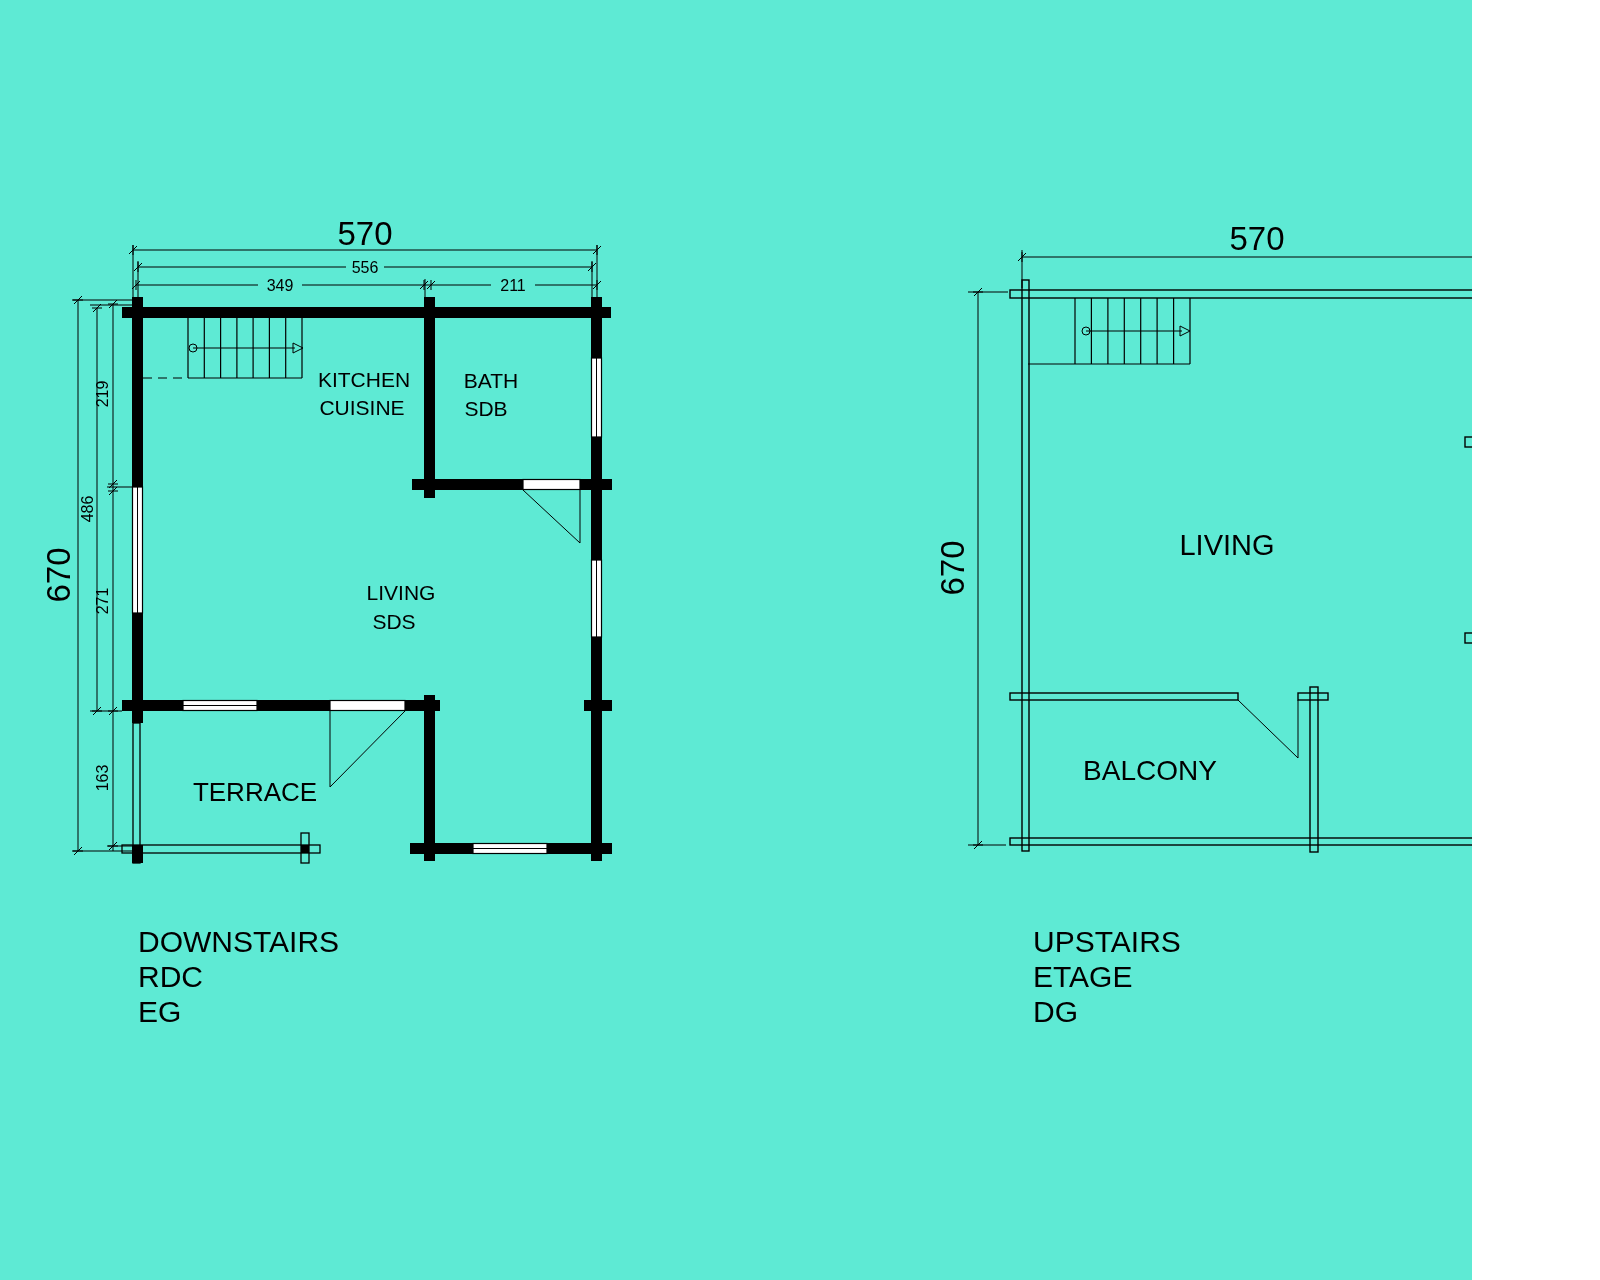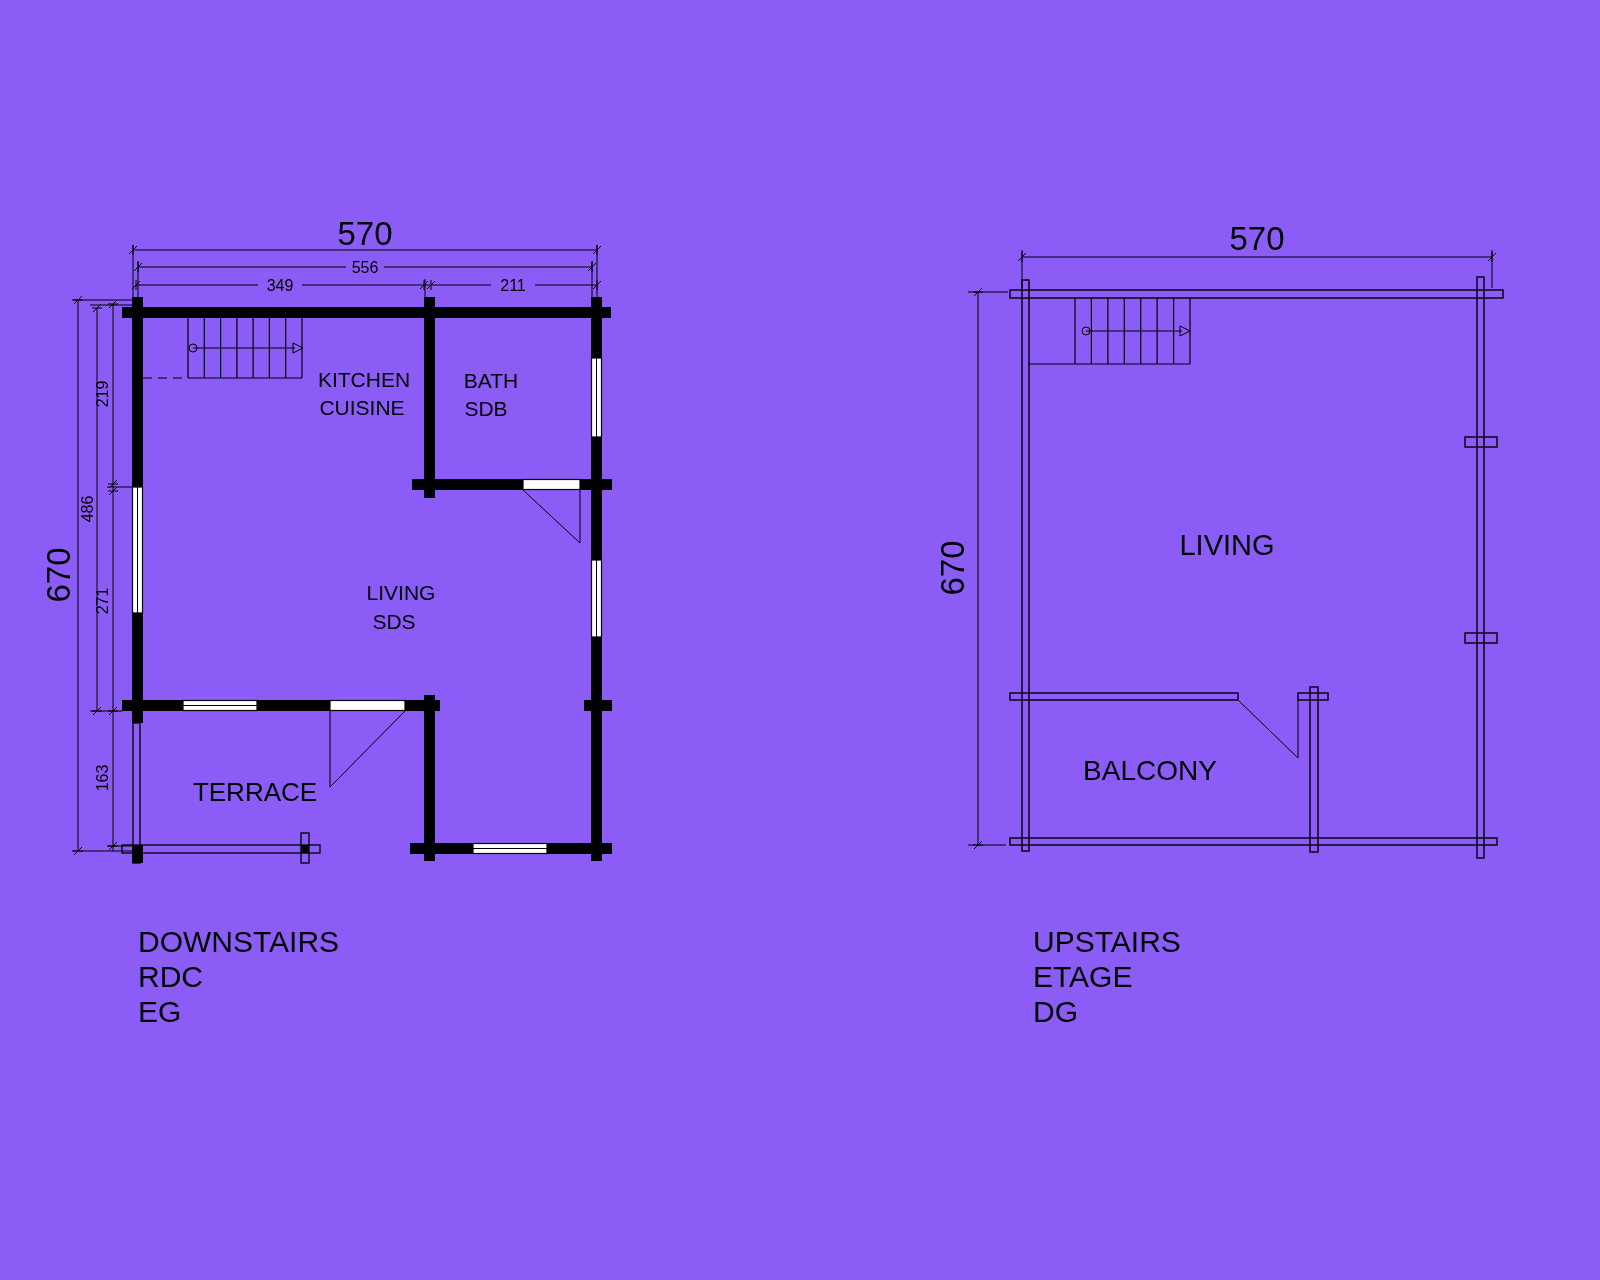--- a/index.html
+++ b/index.html
@@ -1,16 +1,16 @@
 <!DOCTYPE html>
 <html><head>
 <meta charset="utf-8">
 <style>
   html,body{margin:0;padding:0;background:#ffffff;}
-  #canvas{position:relative;width:1600px;height:1280px;background:#8b5cf6;overflow:hidden;
+  #canvas{position:relative;width:1472px;height:1280px;background:#5eead4;overflow:hidden;
           font-family:"Liberation Sans", sans-serif;}
   svg{position:absolute;left:0;top:0;}
   .wall{fill:#000000;stroke:none;}
   .thin{fill:none;stroke:#000000;stroke-width:1.4;}
   .win{fill:#ffffff;stroke:#000000;stroke-width:1.2;}
   .winline{fill:none;stroke:#000000;stroke-width:1;}
   .stair{fill:none;stroke:#000000;stroke-width:1.2;}
   .swing{fill:none;stroke:#000000;stroke-width:1;}
   .dim{fill:none;stroke:#000000;stroke-width:1;}
   .rail{fill:none;stroke:#000000;stroke-width:1.3;}

